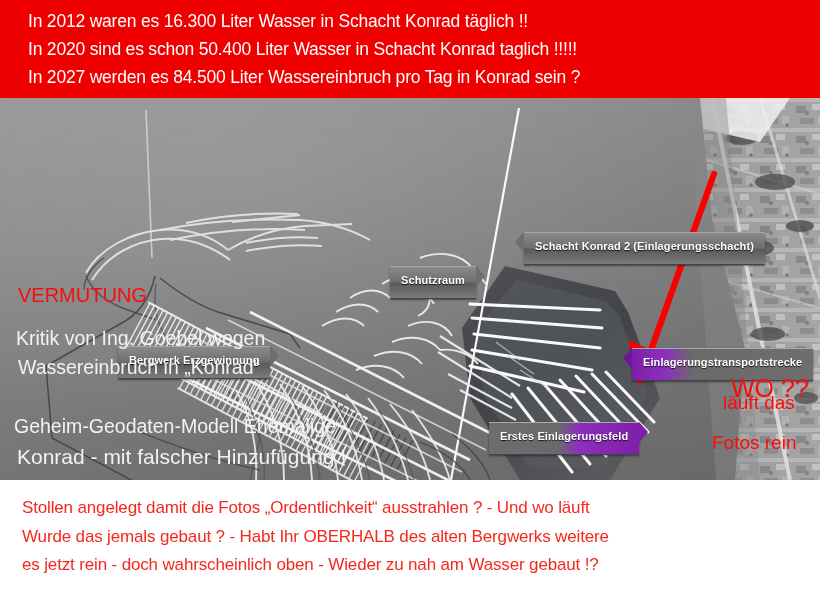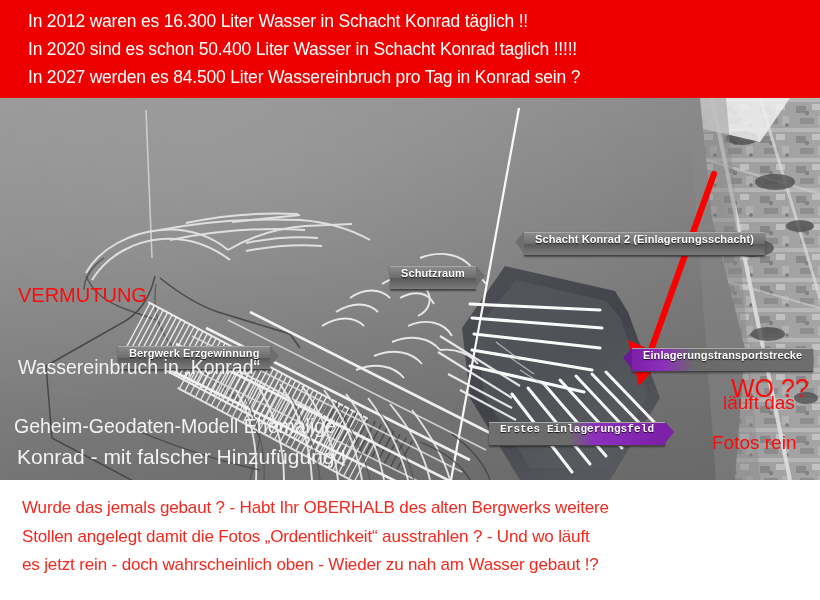--- a/index.html
+++ b/index.html
@@ -56,22 +56,22 @@
       linear-gradient(to bottom, rgba(255,255,255,0.06) 0%, rgba(0,0,0,0.00) 40%, rgba(0,0,0,0.10) 100%);
   }
 
   svg.layer { position: absolute; left: 0; top: 0; width: 820px; height: 382px; }
 
   
   .maplabel {
     position: absolute;
     height: 19px;
     display: flex;
-    align-items: flex-start;
-    padding: 0 11px 3px 11px;
+    align-items: flex-end;
+    padding: 0 11px 12px 11px;
     color: #ffffff;
     font-family: "Liberation Sans", sans-serif;
     font-weight: bold;
     font-size: 11px;
     letter-spacing: 0.1px;
     white-space: nowrap;
     background: linear-gradient(to bottom, #8a8a8a 0%, #6e6e6e 48%, #5a5a5a 52%, #7b7b7b 100%);
     border-top: 1px solid #a9a9a9;
     border-bottom: 1px solid #434343;
     text-shadow: 0 1px 1px rgba(0,0,0,0.8);
@@ -93,21 +93,20 @@
     border-bottom: 11px solid transparent;
     border-right: 9px solid #6e6e6e;
   }
   .maplabel.plain-box { border-radius: 1px; }
 
   
   .maplabel.purple-right .tail-r { border-left-color: #7d1fa8; }
   .maplabel.purple-right {
     background: linear-gradient(to right,
        #6e6e6e 0%, #6a6a6a 46%, #8c2fbb 60%, #7d1fa8 100%);
-    font-family: Liberation Mono, monospace;
   }
   .maplabel.purple-left .tail-l { border-right-color: #6a1a96; }
   .maplabel.purple-left {
     background: linear-gradient(to right,
        #7d1fa8 0%, #8c2fbb 18%, #6a6a6a 34%, #6e6e6e 100%);
   }
 
   
   .overlay-txt {
     position: absolute;
@@ -469,29 +468,30 @@
       <span>Einlagerungstransportstrecke</span>
     </div>
 
     <div class="maplabel purple-right" style="left:489px; top:324px;">
       <span>Erstes Einlagerungsfeld</span>
       <span class="tail-r"></span>
     </div>
 
     <div class="overlay-txt ov-red" style="left:18px; top:184px; font-size:20px;">VERMUTUNG</div>
 
+    <div class="overlay-txt ov-white" style="left:16px; top:228px; font-size:19.5px;">Kritik von Ing. Goebel wegen</div>
     <div class="overlay-txt ov-white" style="left:18px; top:257px; font-size:19.5px;text-align:right;">Wassereinbruch in „Konrad“</div>
 
     <div class="overlay-txt ov-white" style="left:14px; top:316px; font-size:19.5px;">Geheim-Geodaten-Modell Ehemalige</div>
     <div class="overlay-txt ov-white" style="left:17px; top:345px; font-size:21px;text-align:right;">Konrad - mit falscher Hinzufügung !</div>
 
     <div class="overlay-txt ov-red" style="left:731px; top:274px; font-size:25px;">WO ??</div>
     <div class="overlay-txt ov-red" style="left:723px; top:292px; font-size:19px;">läuft das</div>
     <div class="overlay-txt ov-red" style="left:712px; top:332px; font-size:19px;">Fotos rein</div>
   </div>
 
   <div id="bottom-block">
+    <div class="bline">Stollen angelegt damit die Fotos „Ordentlichkeit“ ausstrahlen ? - Und wo läuft</div>
     <div class="bline">Wurde das jemals gebaut ? - Habt Ihr OBERHALB des alten Bergwerks weitere</div>
-    <div class="bline">Stollen angelegt damit die Fotos „Ordentlichkeit“ ausstrahlen ? - Und wo läuft</div>
     <div class="bline">es jetzt rein - doch wahrscheinlich oben - Wieder zu nah am Wasser gebaut !?</div>
   </div>
 
 </div>
 
 </body></html>

